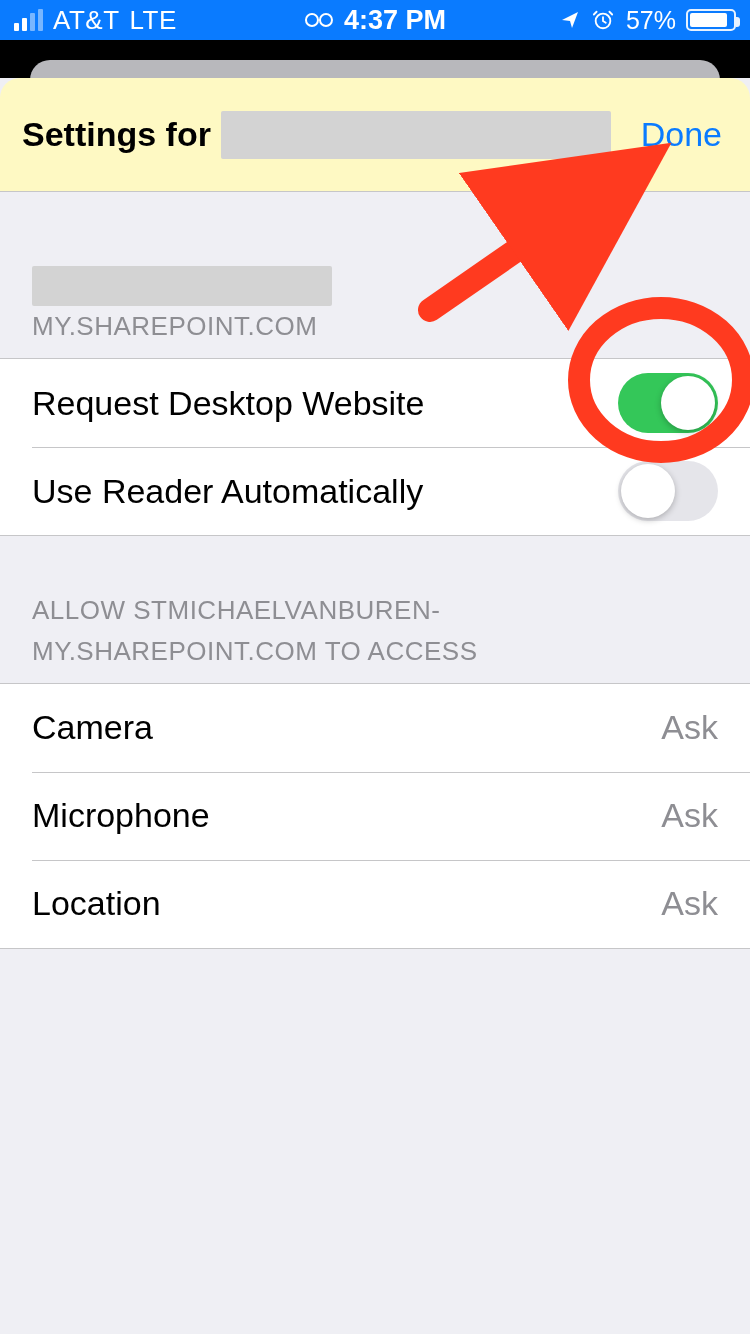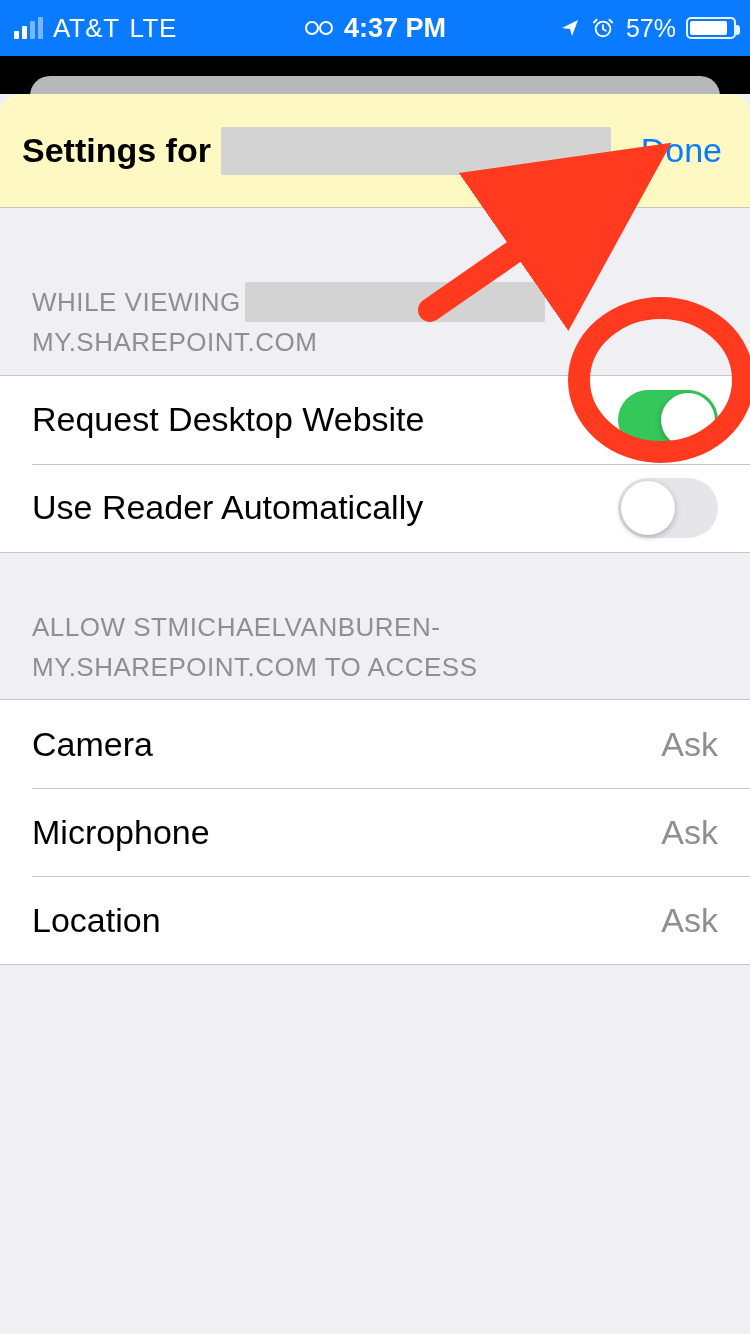--- a/index.html
+++ b/index.html
@@ -5,21 +5,21 @@
     * { box-sizing: border-box; margin: 0; padding: 0; }
     html, body { width: 750px; height: 1334px; overflow: hidden; }
     body {
       font-family: -apple-system, "Helvetica Neue", Helvetica, Arial, sans-serif;
       background: #efeff4;
       position: relative;
     }
 
     
     .status-bar {
-      height: 56px;
+      height: 40px;
       width: 100%;
       background: #0a7bff;
       color: #fff;
       display: flex;
       align-items: center;
       justify-content: space-between;
       padding: 0 14px;
       font-size: 26px;
       font-weight: 400;
       position: relative;
@@ -260,21 +260,20 @@
   <div class="sheet-header">
     <div class="sheet-title">
       <span>Settings for</span>
       <span class="redact title-r"></span>
     </div>
     <button class="done-btn">Done</button>
   </div>
 
   <div class="section-header section-1">
     <div class="line1">
-      <span>WHILE VIEWING</span>
       <span class="redact sh-r"></span>
     </div>
     <div>MY.SHAREPOINT.COM</div>
   </div>
 
   <div class="group">
     <div class="row">
       <span>Request Desktop Website</span>
       <div class="switch on">
           <div class="knob"></div>

